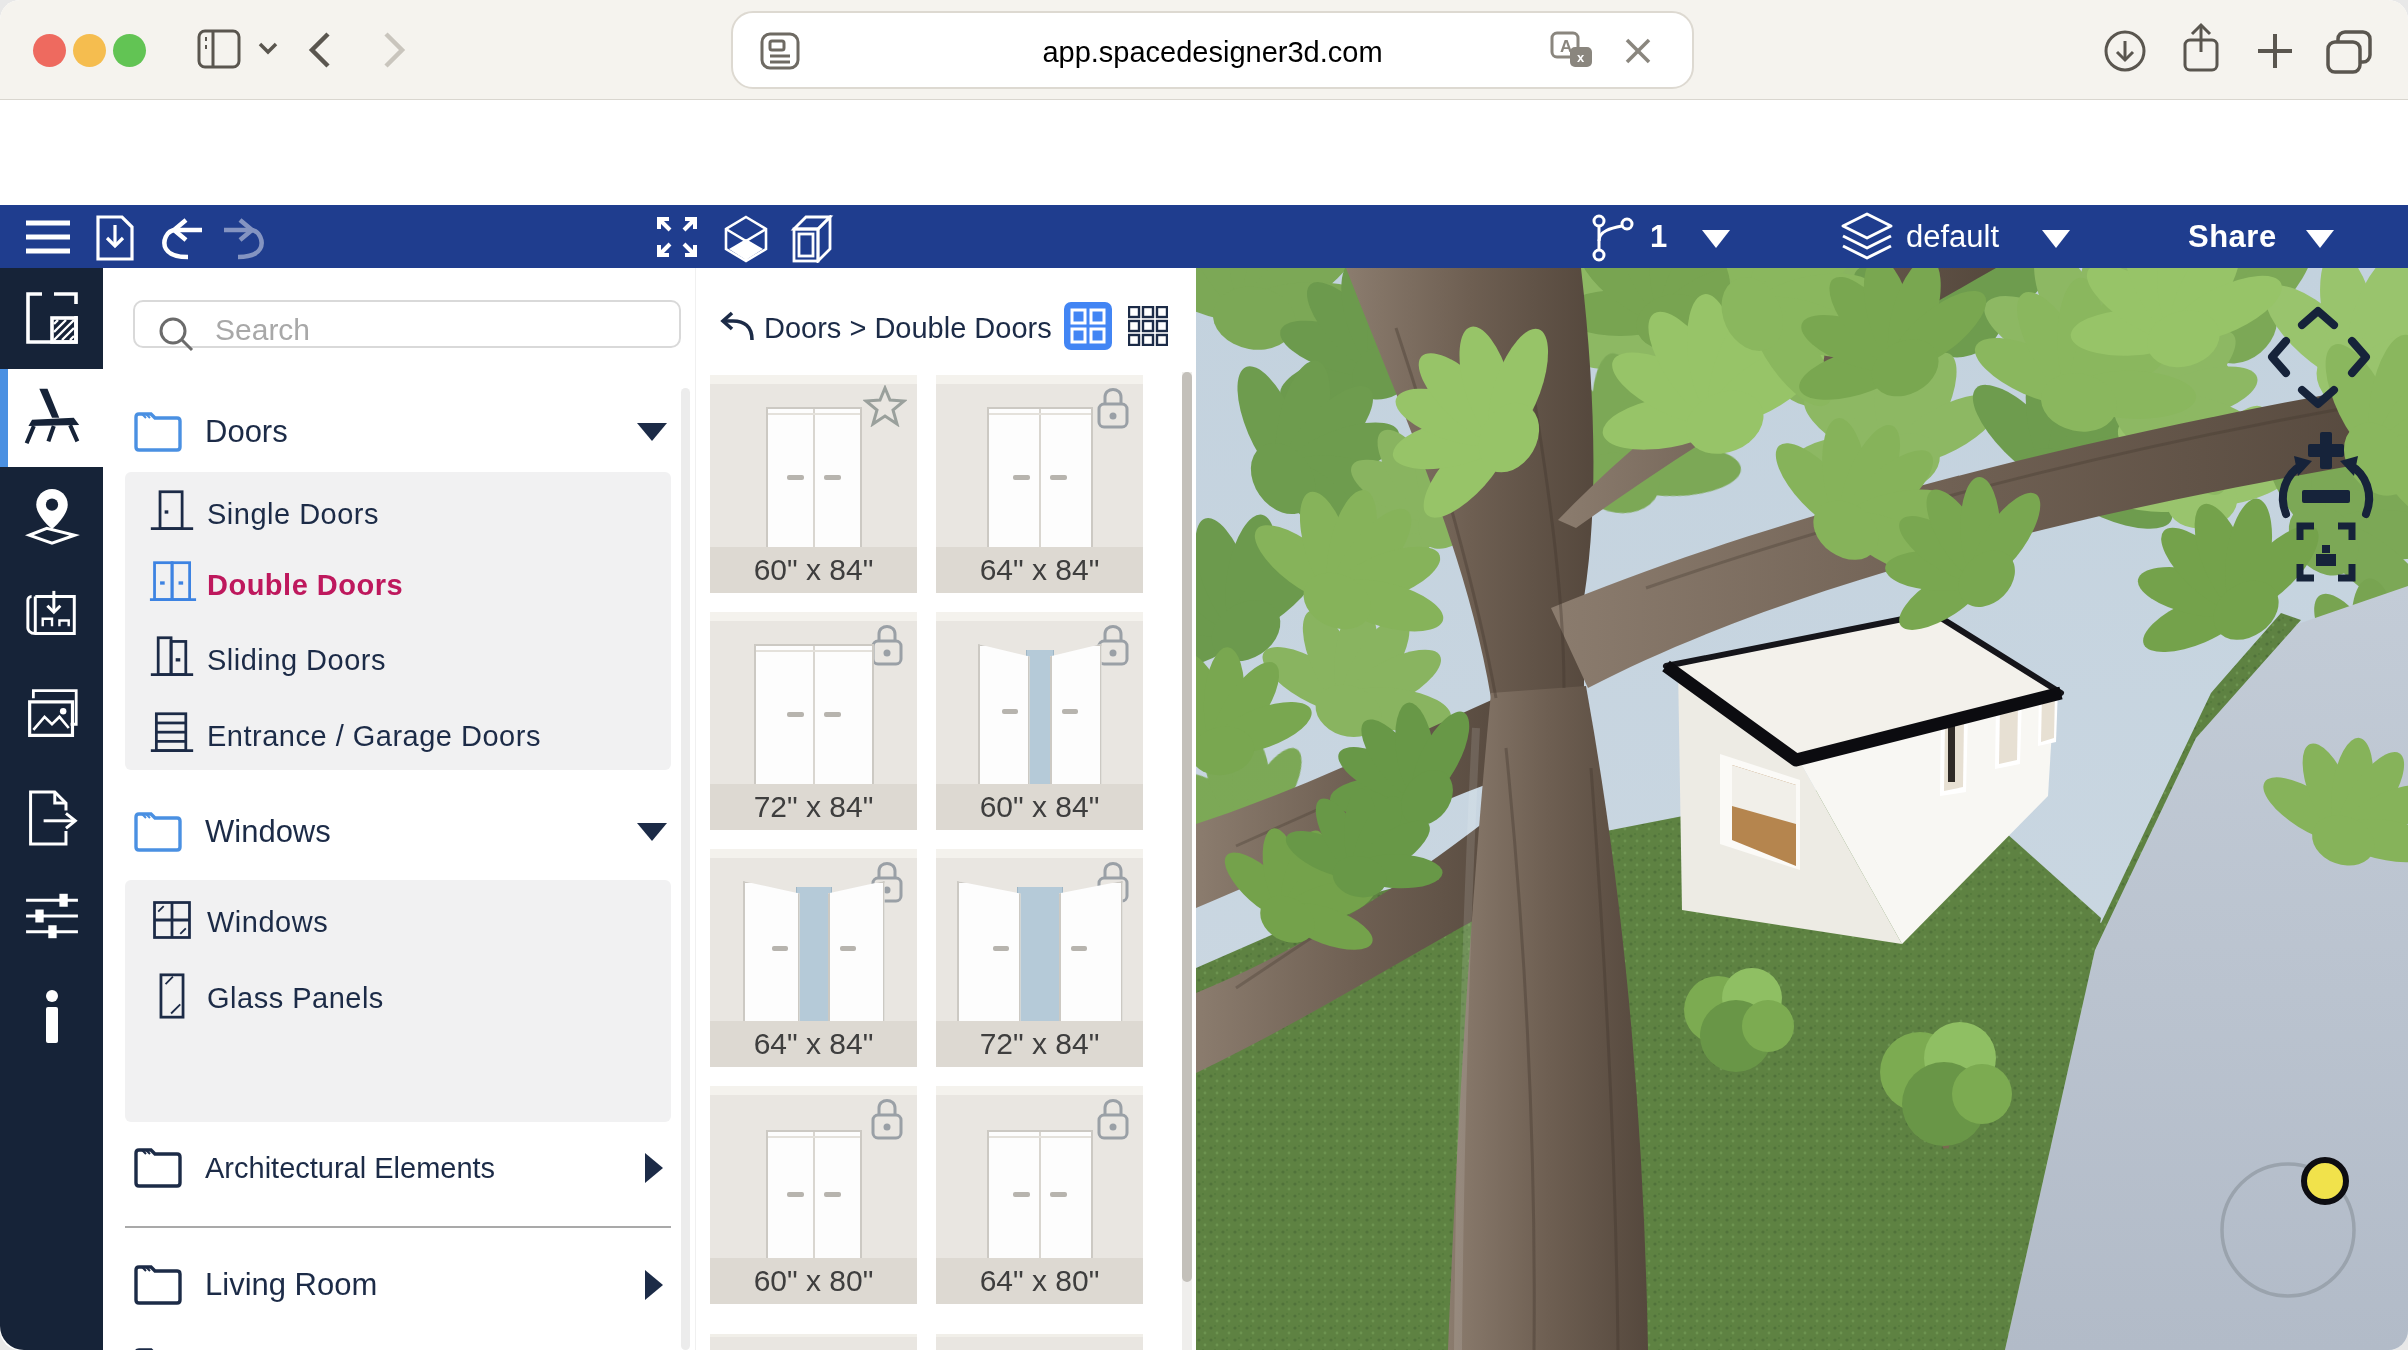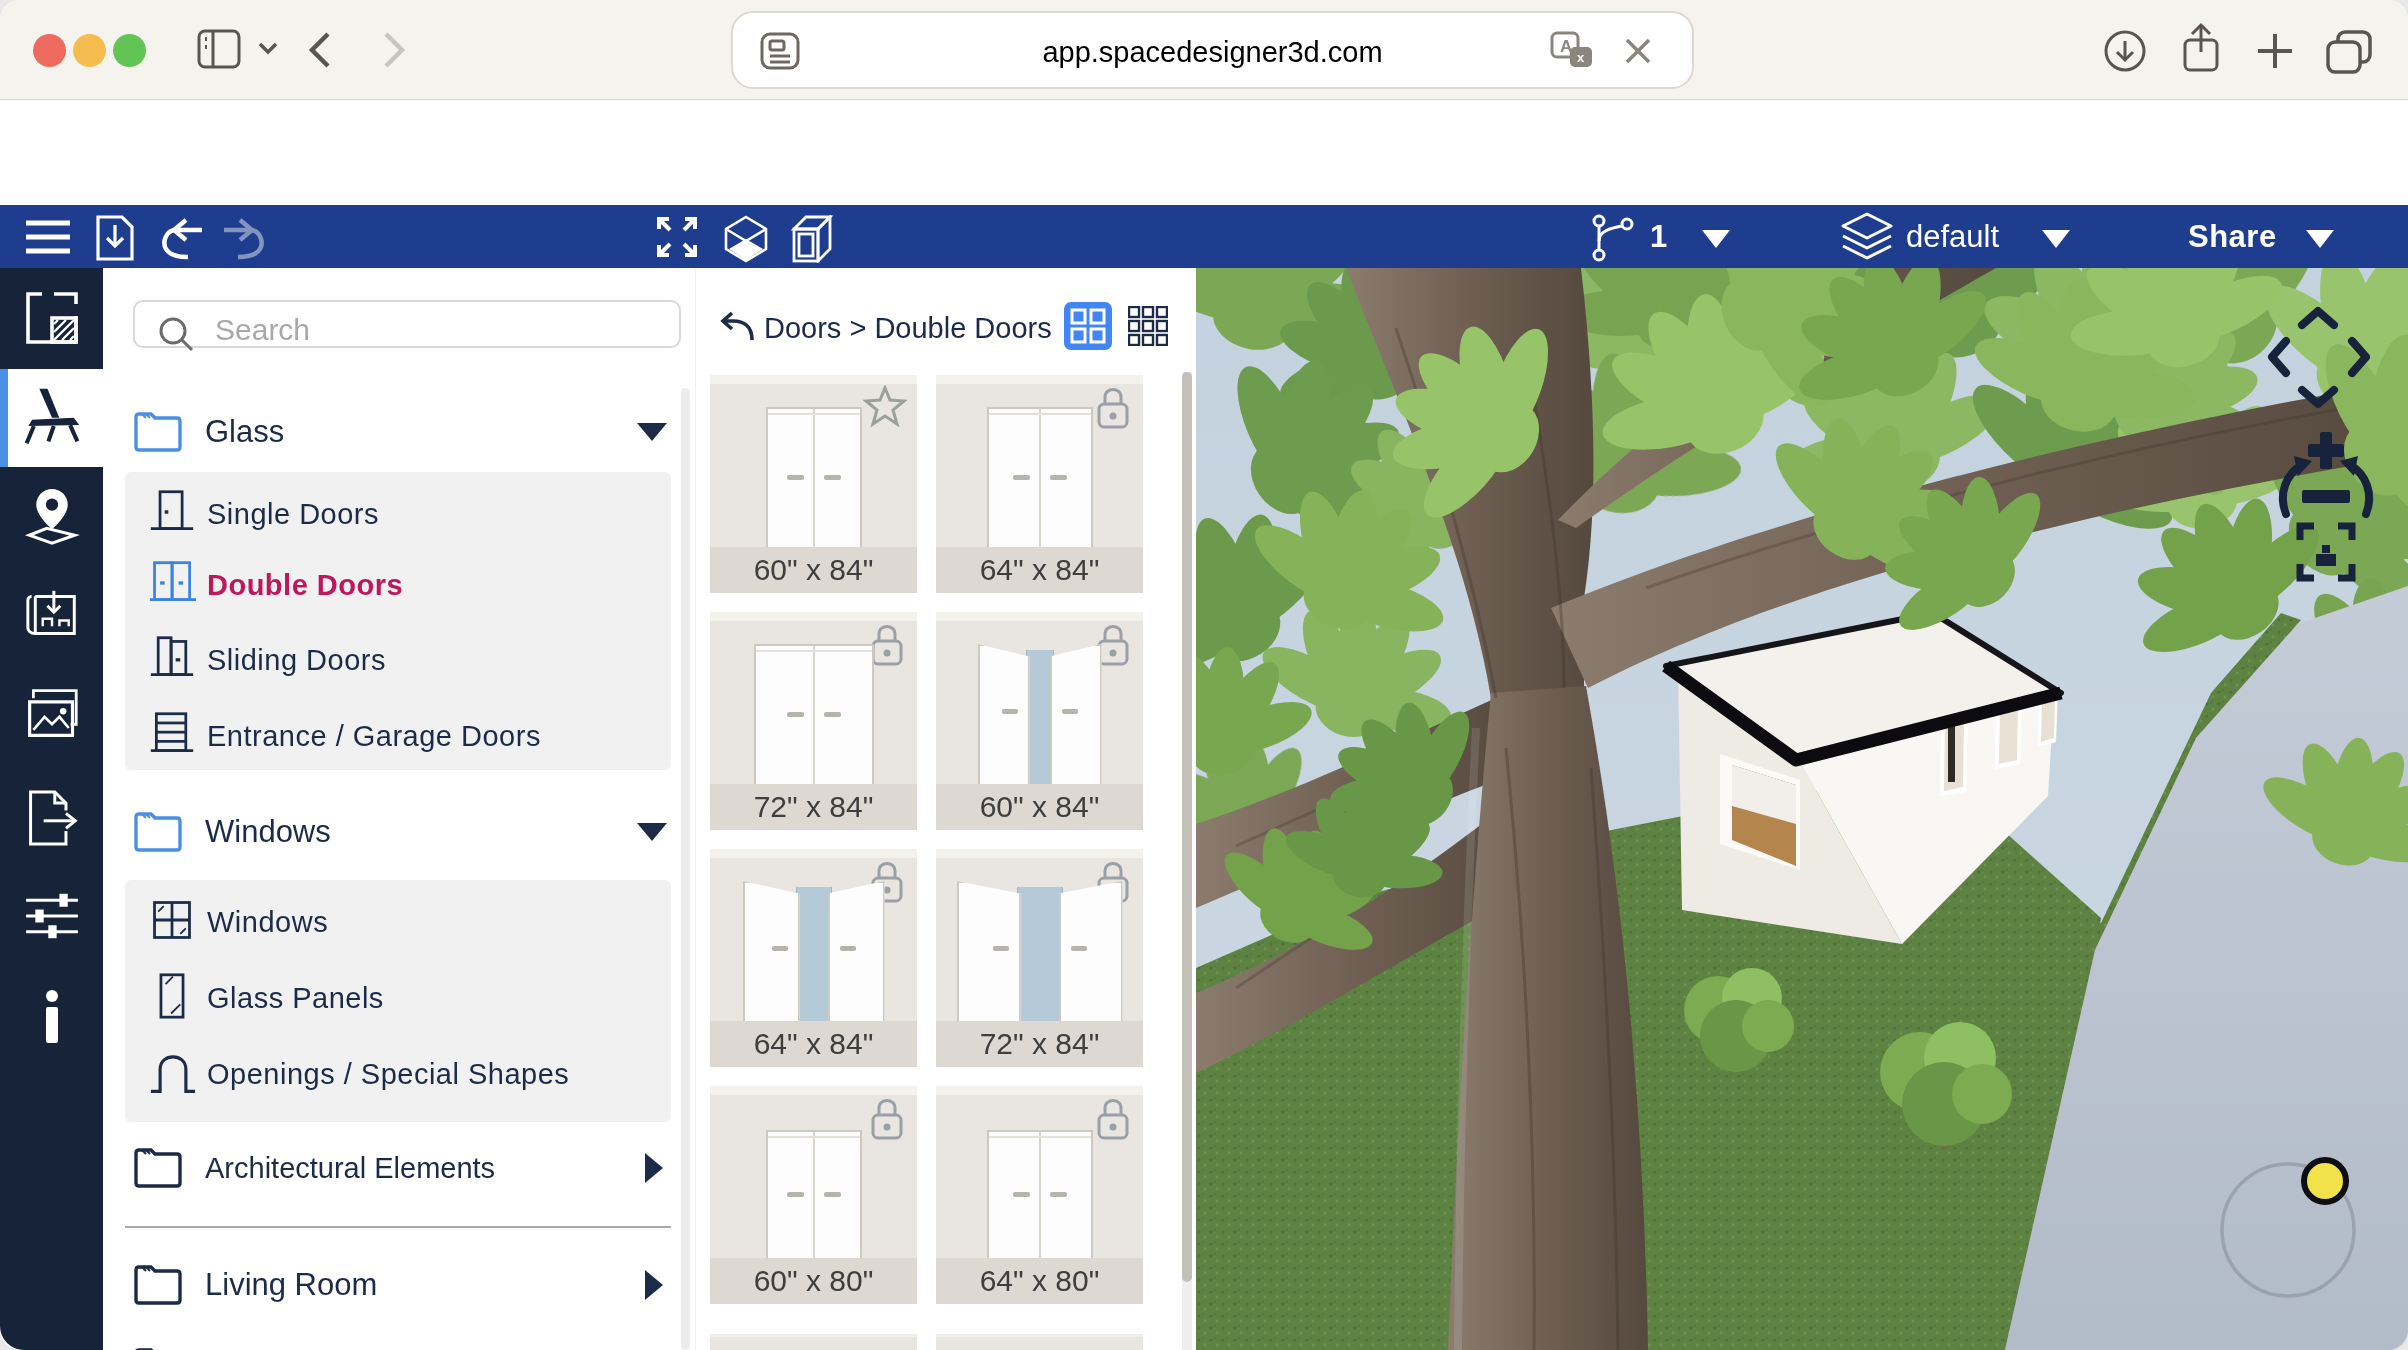--- a/index.html
+++ b/index.html
@@ -415,21 +415,21 @@
       <input id="search-input" placeholder="Search" style="">
     </div>
 
     <div class="cat-row" style="top:134px">
       <span class="cico">
         <svg width="50" height="42" viewBox="0 0 50 42" fill="none" stroke="#4a90e2" stroke-width="3.4">
             <path d="M3,10 V36 C3,38 4,39 6,39 H44 C46,39 47,38 47,36 V10 C47,8 46,7 44,7 H22 L18,3 H6 C4,3 3,4 3,6 Z"></path>
             <path d="M9,3 L13,7 M13,3 L17,7" stroke-width="2"></path>
           </svg>
       </span>
-      <span class="clabel">Glass</span>
+      <span class="clabel">Doors</span>
       <span class="cat-caret-down"></span>
     </div>
 
     <div class="grp" style="top:204px;height:298px">
       <div class="sub-row" style="top:10px">
         <span class="sico">
           <svg width="46" height="48" viewBox="0 0 50 52" fill="none" stroke="currentColor" stroke-width="3">
               <rect x="12" y="4" width="24" height="40"></rect>
               <line x1="2" y1="44" x2="48" y2="44"></line>
               <line x1="17" y1="26" x2="21" y2="26" stroke-width="3.6"></line>
@@ -499,28 +499,20 @@
       </div>
       <div class="sub-row" style="top:86px">
         <span class="sico">
           <svg width="46" height="50" viewBox="0 0 50 54" fill="none" stroke="currentColor" stroke-width="3">
               <rect x="13" y="4" width="24" height="46"></rect>
               <path d="M18,14 L26,6 M24,46 L34,36" stroke-width="2"></path>
             </svg>
         </span>
         <span class="slabel">Glass Panels</span>
       </div>
-      <div class="sub-row" style="top:162px">
-        <span class="sico">
-          <svg width="48" height="46" viewBox="0 0 52 50" fill="none" stroke="currentColor" stroke-width="3.4">
-              <path d="M2,46 H12 V22 C12,4 40,4 40,22 V46 H50"></path>
-            </svg>
-        </span>
-        <span class="slabel">Openings / Special Shapes</span>
-      </div>
     </div>
 
     <div class="cat-row" style="top:870px">
       <span class="cico">
         <svg width="50" height="42" viewBox="0 0 50 42" fill="none" stroke="#1c2b47" stroke-width="3.4">
             <path d="M3,10 V36 C3,38 4,39 6,39 H44 C46,39 47,38 47,36 V10 C47,8 46,7 44,7 H22 L18,3 H6 C4,3 3,4 3,6 Z"></path>
             <path d="M9,3 L13,7 M13,3 L17,7" stroke-width="2"></path>
           </svg>
       </span>
       <span class="clabel" style="font-size:29px">Architectural Elements</span>

